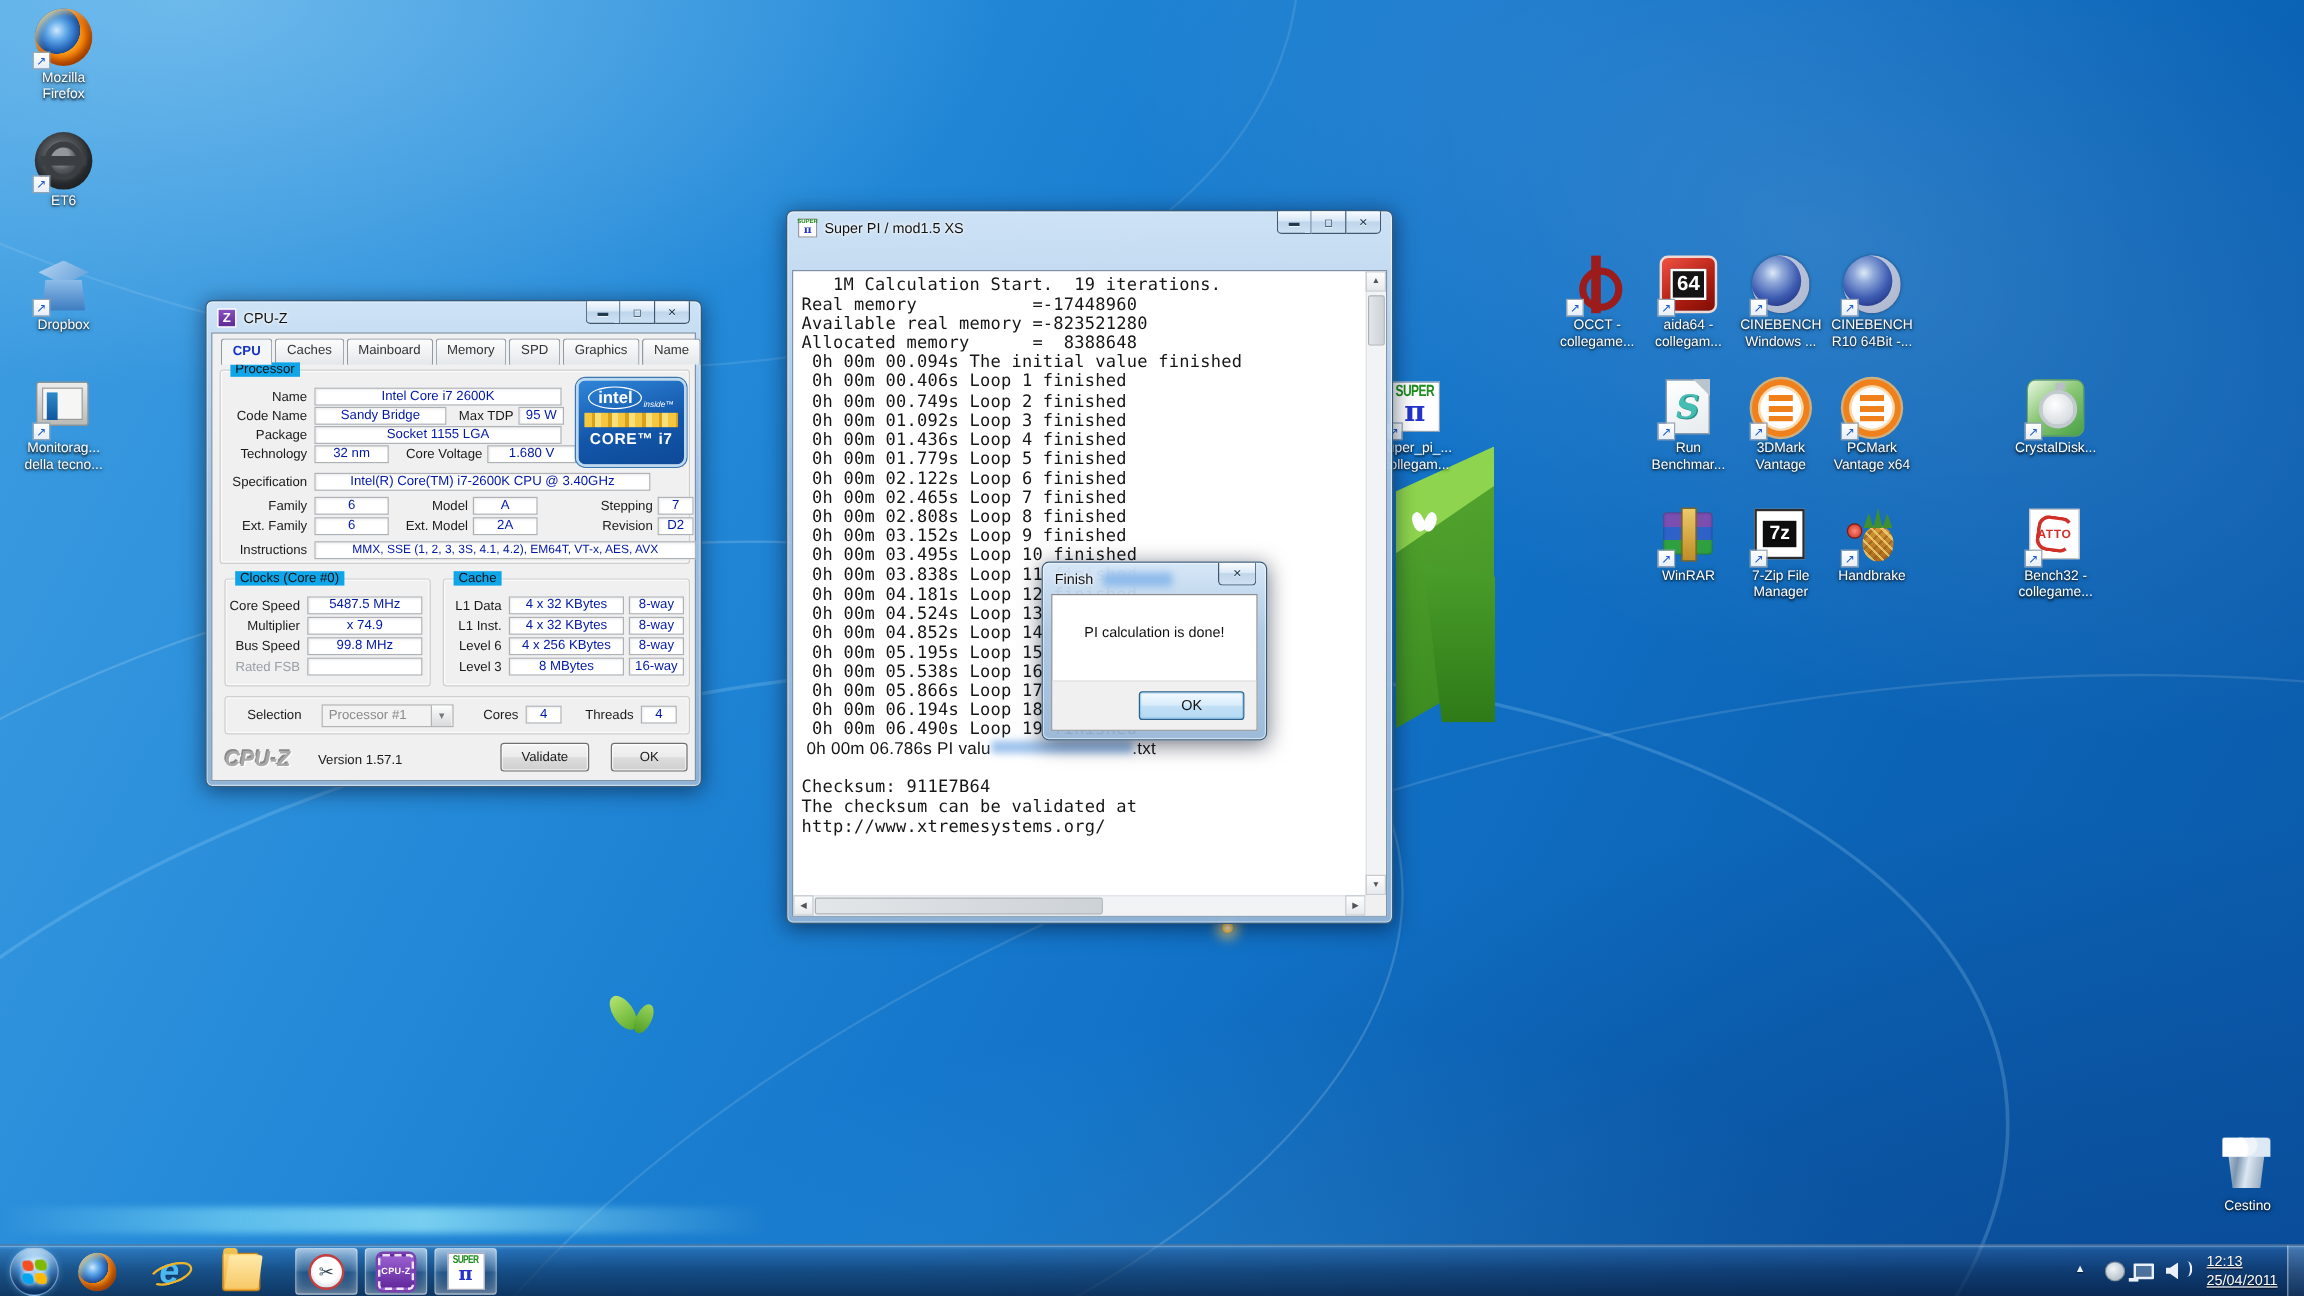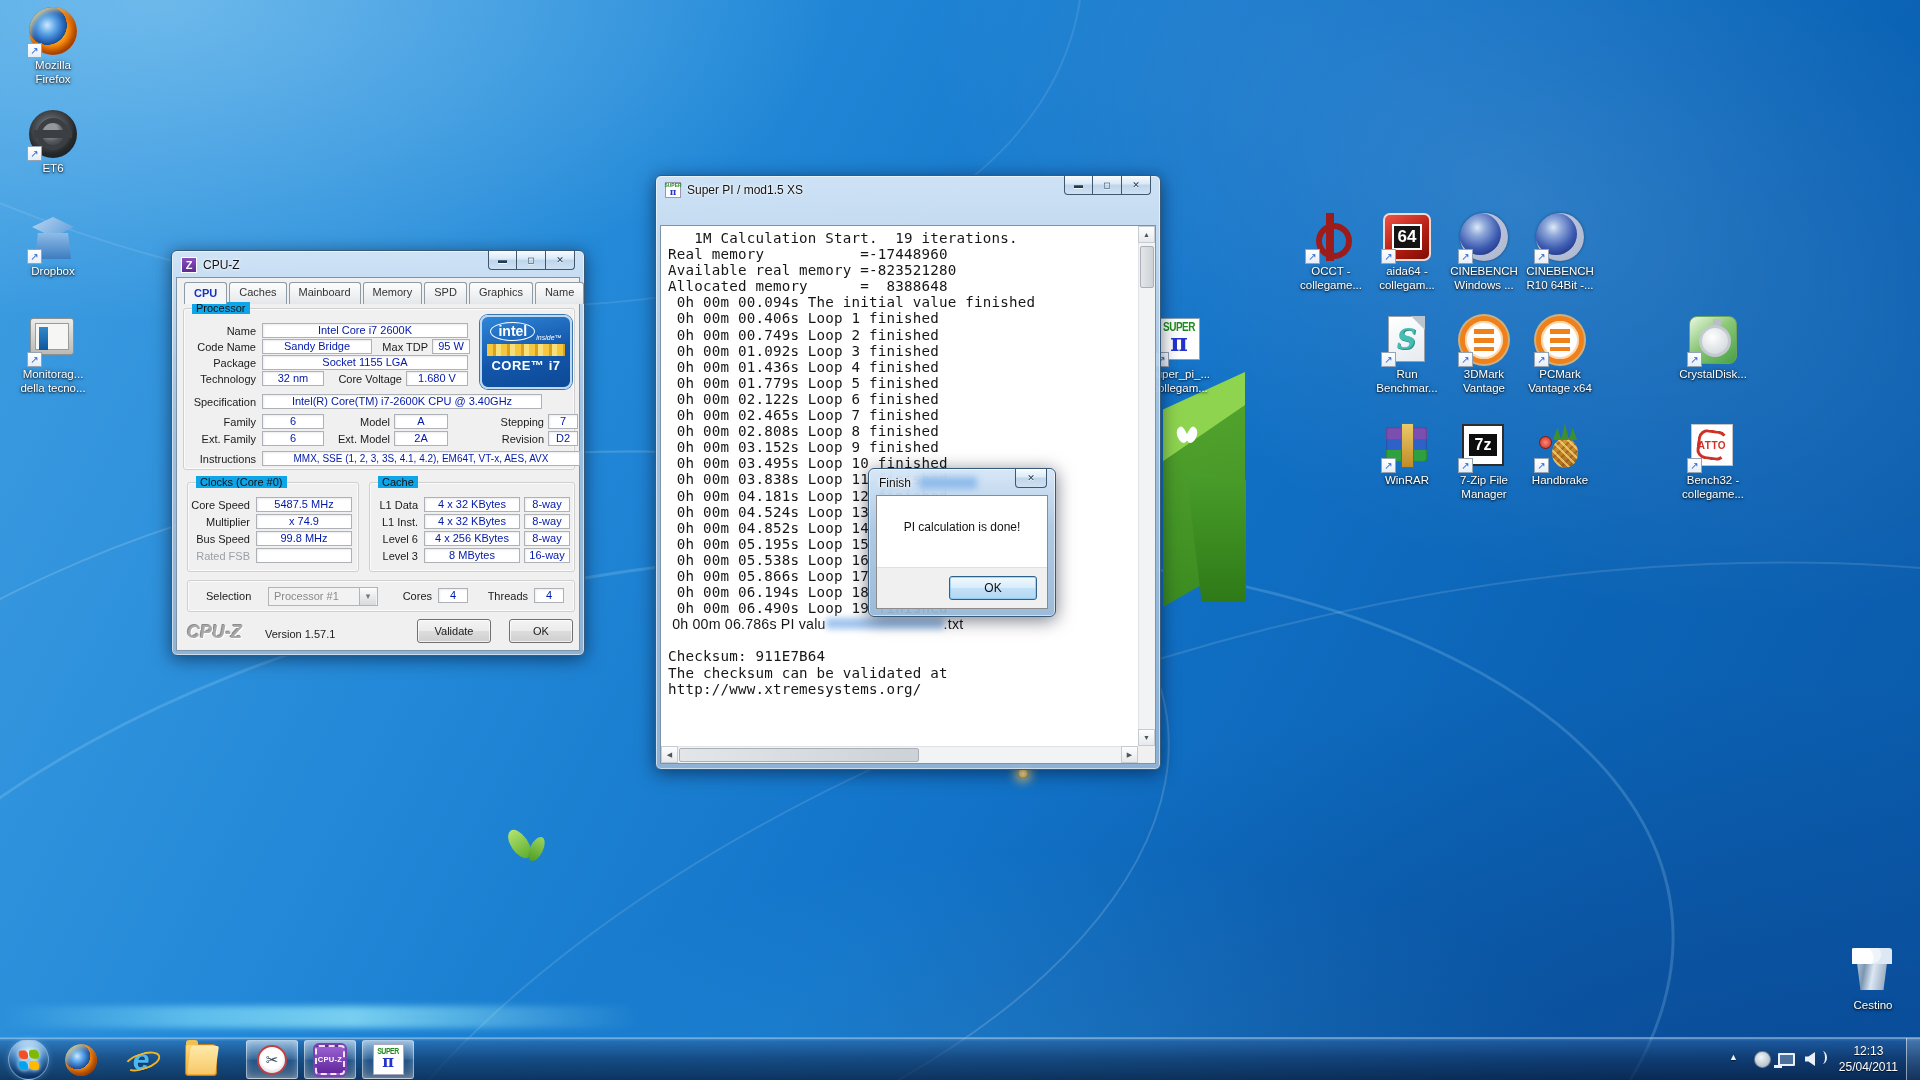--- a/index.html
+++ b/index.html
@@ -236,22 +236,22 @@
   .art-spit .sp-pi{font-size:16px;line-height:16px;margin-top:0;}
   .tray-arrow{position:absolute;left:1729px;top:14px;color:#eaf2fa;font-size:9px;text-shadow:0 1px 1px rgba(0,0,0,.6);}
   .tray-ic{position:absolute;top:11px;width:20px;height:20px;display:flex;align-items:center;justify-content:center;}
   .ic-round{width:17px;height:17px;border-radius:50%;background:radial-gradient(circle at 40% 35%,#f2f6fa,#b9c4ce 70%,#8d99a4);
     border:1px solid rgba(40,60,80,.5);}
   .ic-net{position:relative;width:17px;height:13px;border:2px solid #e9f0f7;background:rgba(190,215,235,.35);border-radius:1px;}
   .ic-net::after{content:"";position:absolute;left:-6px;bottom:-4px;width:8px;height:3px;background:#e9f0f7;}
   .ic-vol{position:relative;width:10px;height:14px;background:#e9f0f7;clip-path:polygon(0 32%,34% 32%,100% 0,100% 100%,34% 68%,0 68%);}
   .ic-vol-w{position:absolute;right:-7px;top:2px;width:9px;height:13px;border:2px solid #e9f0f7;border-left:none;
     border-top:none;border-bottom:none;border-radius:50%;border-right-width:2.5px;}
-  .clock{position:absolute;right:22px;top:5px;text-align:center;color:#fff;font-size:12px;line-height:16px;
-    text-shadow:0 1px 1px rgba(0,0,0,.75);}
+  .clock{position:absolute;right:22px;top:5px;text-align:left;color:#fff;font-size:12px;line-height:16px;
+    text-shadow:0 1px 1px rgba(0,0,0,.75);text-decoration:underline;}
   .show-desktop{position:absolute;right:0;top:0;bottom:0;width:14px;border-left:1px solid rgba(255,255,255,.5);
     background:linear-gradient(rgba(255,255,255,.18),rgba(255,255,255,.04));}
 </style>
 </head>
 <body>
 
 <div class="screen">
 
   <div class="wp arc a1"></div>
   <div class="wp arc a2"></div>
@@ -445,21 +445,21 @@
         <span class="vbox" style="left:78px;top:14px;width:206px;">Intel Core i7 2600K</span>
         <span class="plab" style="right:318px;top:32px;">Code Name</span>
         <span class="vbox" style="left:78px;top:30px;width:110px;">Sandy Bridge</span>
         <span class="plab" style="left:192px;top:32px;width:52px;">Max TDP</span>
         <span class="vbox" style="left:248px;top:30px;width:38px;">95 W</span>
         <span class="plab" style="right:318px;top:48px;">Package</span>
         <span class="vbox" style="left:78px;top:46px;width:206px;">Socket 1155 LGA</span>
         <span class="plab" style="right:318px;top:64px;">Technology</span>
         <span class="vbox" style="left:78px;top:62px;width:62px;">32 nm</span>
         <span class="plab" style="left:146px;top:64px;width:72px;">Core Voltage</span>
-        <span class="vbox" style="left:222px;top:62px;width:62px;">1.680 V</span>
+        <span class="vbox" style="left:222px;top:62px;width:74px;">1.680 V</span>
         <span class="plab" style="right:318px;top:87px;">Specification</span>
         <span class="vbox" style="left:78px;top:85px;width:280px;">Intel(R) Core(TM) i7-2600K CPU @ 3.40GHz</span>
         <span class="plab" style="right:318px;top:107px;">Family</span>
         <span class="vbox" style="left:78px;top:105px;width:62px;">6</span>
         <span class="plab" style="left:152px;top:107px;width:54px;">Model</span>
         <span class="vbox" style="left:210px;top:105px;width:54px;">A</span>
         <span class="plab" style="left:300px;top:107px;width:60px;">Stepping</span>
         <span class="vbox" style="left:364px;top:105px;width:30px;">7</span>
         <span class="plab" style="right:318px;top:124px;">Ext. Family</span>
         <span class="vbox" style="left:78px;top:122px;width:62px;">6</span>

